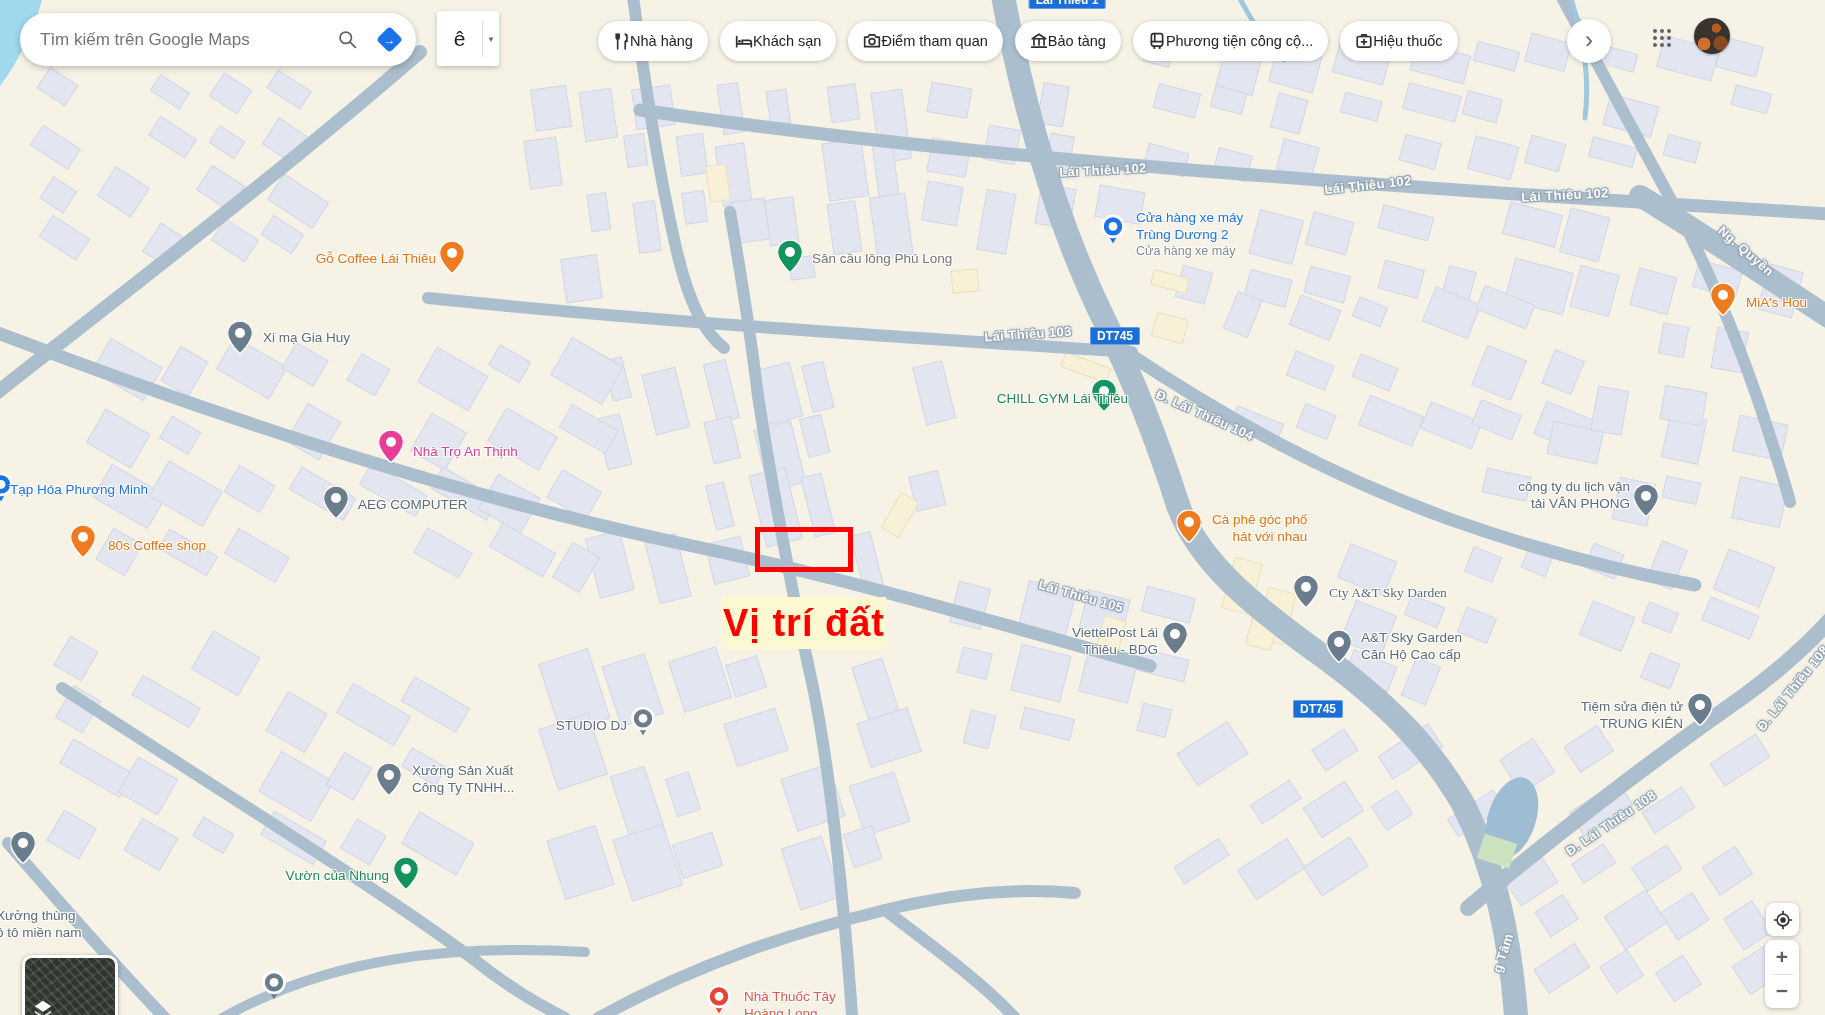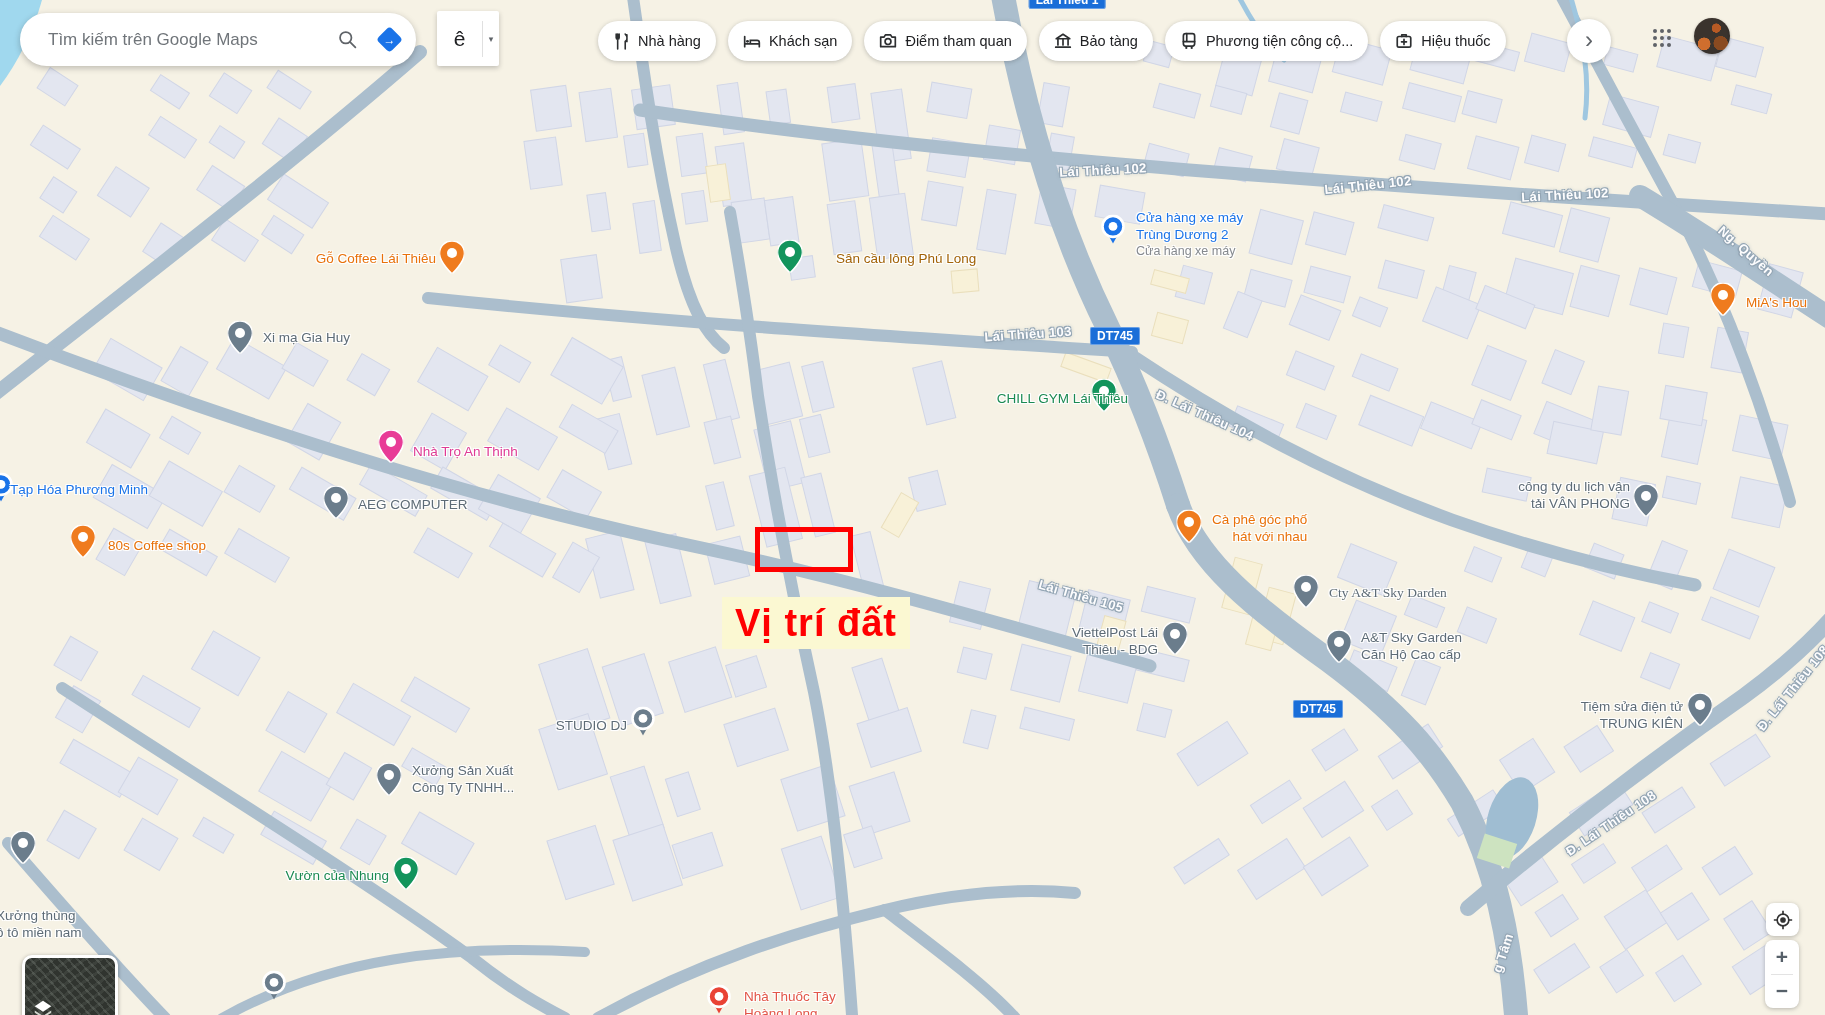--- a/index.html
+++ b/index.html
@@ -18,44 +18,44 @@
     box-shadow:0 0 0 1px rgba(255,255,255,.35) inset;}
   .marker{position:absolute;transform:translate(-50%,-55%);line-height:0;}
   .poi-text{position:absolute;transform:translate(0,-50%);font-size:13.5px;font-weight:500;
     white-space:nowrap;line-height:17px;
     text-shadow:-1px -1px 0 #fff,1px -1px 0 #fff,-1px 1px 0 #fff,1px 1px 0 #fff,0 0 3px #fff;}
   .poi-text.r{transform:translate(-100%,-50%);text-align:right;}
   .poi-text .sub{font-size:12.5px;font-weight:400;color:#85898e;}
 
   .annot-rect{position:absolute;left:755px;top:527px;width:98px;height:45px;
     border:5px solid #ff0000;z-index:3;box-sizing:border-box;}
-  .annot-label{position:absolute;left:722px;top:597px;width:188px;height:52px;z-index:3;
+  .annot-label{position:absolute;left:722px;top:597px;width:164px;height:52px;z-index:3;
     display:flex;align-items:center;justify-content:center;
     font-size:38px;font-weight:600;letter-spacing:1px;}
 
   
   #topbar{position:absolute;left:0;top:0;width:100%;height:80px;z-index:10;}
   .search-pill{position:absolute;left:20px;top:13px;width:396px;height:53px;background:#fff;
     border-radius:27px;box-shadow:0 2px 6px rgba(32,33,36,.28);display:flex;align-items:center;}
-  .search-input{flex:1;border:none;outline:none;margin-left:26px;font-size:17px;
+  .search-input{flex:1;border:none;outline:none;margin-left:18px;font-size:17px;
     font-family:"Liberation Sans",sans-serif;color:#202124;background:transparent;}
   .search-input::placeholder{color:#70757a;}
   .icon-btn{border:none;background:none;padding:0 11px;cursor:pointer;height:100%;
     display:flex;align-items:center;}
   .dir-diamond{display:block;width:19px;height:19px;background:#1a73e8;border-radius:4px;
     transform:rotate(45deg);position:relative;margin-right:6px;}
   .dir-arrow{position:absolute;left:0;top:0;width:19px;height:19px;display:flex;align-items:center;
     justify-content:center;transform:rotate(-45deg);color:#fff;font-size:12px;font-weight:700;}
   .input-tool{position:absolute;left:437px;top:11px;width:62px;height:55px;background:#fff;
     box-shadow:0 2px 5px rgba(32,33,36,.25);border-radius:2px;display:flex;align-items:center;cursor:pointer;}
   .it-label{flex:1;text-align:center;font-size:21px;color:#202124;}
   .it-sep{width:1px;height:36px;background:#e0e0e0;}
   .it-caret{width:16px;text-align:center;font-size:9px;color:#5f6368;}
   .chips{position:absolute;left:598px;top:21px;display:flex;gap:12px;}
-  .chip{display:flex;align-items:center;gap:8px;height:40px;padding:0 15px;background:#fff;
+  .chip{display:flex;align-items:center;height:40px;padding:0 15px;background:#fff;
     border:none;border-radius:20px;box-shadow:0 1px 4px rgba(60,64,67,.3);cursor:pointer;
     font-family:"Liberation Sans",sans-serif;font-size:14.5px;font-weight:500;color:#202124;white-space:nowrap;}
   .chip svg{flex:none;}
   .more-chips{position:absolute;left:1567px;top:19px;width:44px;height:44px;border:none;border-radius:50%;
     background:#fff;box-shadow:0 1px 4px rgba(60,64,67,.3);color:#5f6368;font-size:24px;cursor:pointer;
     display:flex;align-items:center;justify-content:center;padding-bottom:4px;}
   .apps{position:absolute;left:1650px;top:26px;width:24px;height:24px;cursor:pointer;}
   .avatar{position:absolute;left:1694px;top:18px;width:36px;height:36px;border-radius:50%;cursor:pointer;
     background:
       radial-gradient(circle at 28% 72%,#cf6e2e 0 17%,transparent 18%),
@@ -401,21 +401,21 @@
   <path d="M12.5 0C5.6 0 0 5.6 0 12.5 0 21.5 12.5 33 12.5 33 S25 21.5 25 12.5 C25 5.6 19.4 0 12.5 0Z" fill="#ef7b1e" stroke="#ffffff" stroke-width="1.6"></path>
   <circle cx="12.5" cy="12.2" r="5" fill="#ffffff"></circle>
         </svg></div>
       <div class="poi-text r" style="left: 436px; top: 258px; color: rgb(232, 113, 10);">
         <div>Gỗ Coffee Lái Thiêu</div>
       </div>
       <div class="marker" style="left: 790px; top: 258px;"><svg width="25" height="33" viewBox="0 0 25 33">
   <path d="M12.5 0C5.6 0 0 5.6 0 12.5 0 21.5 12.5 33 12.5 33 S25 21.5 25 12.5 C25 5.6 19.4 0 12.5 0Z" fill="#12945c" stroke="#ffffff" stroke-width="1.6"></path>
   <circle cx="12.5" cy="12.2" r="5" fill="#ffffff"></circle>
         </svg></div>
-      <div class="poi-text" style="left: 836px; top: 258px; color: #a16207;">
+      <div class="poi-text" style="left: 812px; top: 258px; color: #737373;">
         <div>Sân cầu lông Phú Long</div>
       </div>
       <div class="marker" style="left: 1113px; top: 232px;"><svg width="26" height="32" viewBox="0 0 26 32">
   <path d="M8 20 L13 29 L18 20 Z" fill="#1a73e8"></path>
   <circle cx="13" cy="12" r="10.5" fill="#1a73e8" stroke="#ffffff" stroke-width="2.6"></circle>
   <circle cx="13" cy="12" r="4.4" fill="#ffffff"></circle>
         </svg></div>
       <div class="poi-text" style="left: 1136px; top: 234px; color: rgb(26, 115, 232);">
         <div>Cửa hàng xe máy</div>
         <div>Trùng Dương 2</div>

